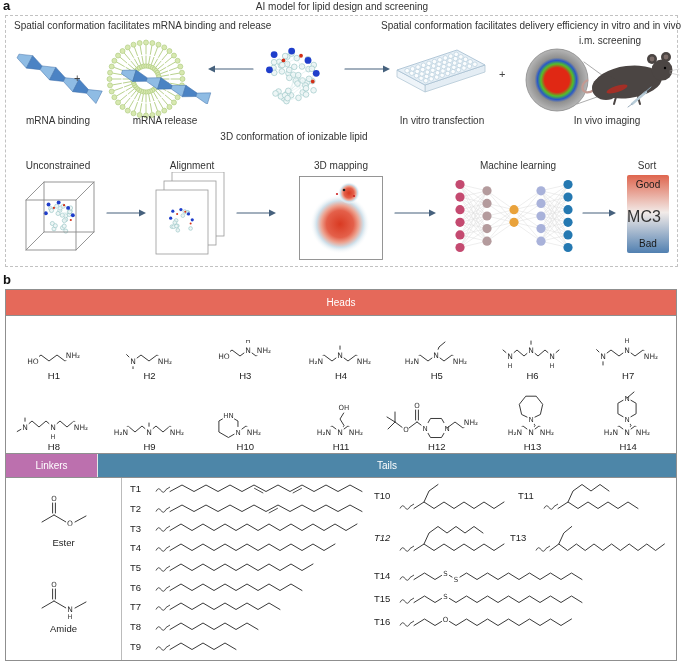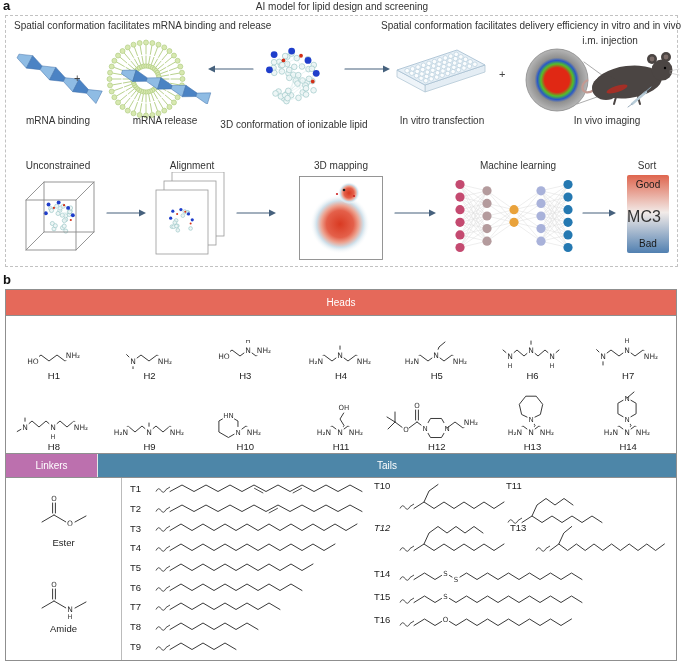--- a/index.html
+++ b/index.html
@@ -27,21 +27,21 @@
   #content-row{position:absolute;left:0;top:188px;right:0;bottom:0}
   #linkers-col{position:absolute;left:0;top:0;bottom:0;width:115px;border-right:1px solid #bbb;
                display:flex;flex-direction:column;align-items:center}
   .linker-block{display:flex;flex-direction:column;align-items:center}
   #linker-0{margin-top:8px}
   #linker-1{margin-top:24px}
   #tails-area{position:absolute;left:116px;top:0;right:0;bottom:0}
   #tails-left{position:absolute;left:8px;top:1px}
   .trow{display:flex;align-items:center;height:19.7px}
   .tlabel{font-size:9.5px;color:#222;width:24px;flex:none}
-  .tpos{position:absolute;display:flex;align-items:flex-start}
+  .tpos{position:absolute;display:flex;align-items:center}
   .tpos .tlabel{margin-bottom:3px}
   #sortbar{position:absolute;left:627px;top:175px;width:42px;height:78px;border-radius:2px}
   .sort-label{position:absolute;left:0;right:0;text-align:center;font-size:10px;color:#1a1a1a}
   #sort-good{top:4px}
   #sort-bad{bottom:4px}
   #sort-mid{position:absolute;top:33px;left:0;right:8px;display:flex;align-items:center;
             font-size:16px;color:#333;justify-content:center}
   #sort-mid::before,#sort-mid::after{content:"";flex:1;border-top:1px dashed #999;margin:0 1px}
   svg{display:block}
 </style>
@@ -415,25 +415,25 @@
         <line x1="90" y1="25" x2="99" y2="23" stroke="#bbb" stroke-width="0.5" stroke-linecap="round"></line>
         <line x1="90" y1="27" x2="99" y2="29" stroke="#bbb" stroke-width="0.5" stroke-linecap="round"></line>
         <line x1="36" y1="51" x2="34" y2="58" stroke="#4b4543" stroke-width="2" stroke-linecap="round"></line>
         <line x1="58" y1="51" x2="60" y2="58" stroke="#4b4543" stroke-width="2" stroke-linecap="round"></line>
         <ellipse cx="37" cy="43" rx="11" ry="3.2" fill="#a42f26" transform="rotate(-18 37 43)"></ellipse>
         <line x1="52" y1="58" x2="66" y2="46" stroke="#b8ccd8" stroke-width="2.4" stroke-linecap="round"></line>
         <line x1="64" y1="47" x2="71" y2="41" stroke="#8fa6b6" stroke-width="1" stroke-linecap="round"></line>
         <line x1="52" y1="58" x2="48" y2="61" stroke="#9aabbb" stroke-width="1" stroke-linecap="round"></line>
       </svg>
     </div>
-  <div class="cx" style="left:610px;top:35px">i.m. injection</div>
+  <div class="cx" style="left:610px;top:35px">i.m. screening</div>
 
   <div class="cx" style="left:58px;top:115px">mRNA binding</div>
   <div class="cx" style="left:165px;top:115px">mRNA release</div>
-  <div class="cx" style="left:294px;top:119px">3D conformation of ionizable lipid</div>
+  <div class="cx" style="left:294px;top:131px">3D conformation of ionizable lipid</div>
   <div class="cx" style="left:442px;top:115px">In vitro transfection</div>
   <div class="cx" style="left:607px;top:115px">In vivo imaging</div>
 
   <div class="cx" style="left:58px;top:160px">Unconstrained</div>
   <div class="cx" style="left:192px;top:160px">Alignment</div>
   <div class="cx" style="left:341px;top:160px">3D mapping</div>
   <div class="cx" style="left:518px;top:160px">Machine learning</div>
   <div class="cx" style="left:647px;top:160px">Sort</div>
 
   <div class="g" id="g-cube" style="left:20px;top:176px">
@@ -1051,21 +1051,21 @@
             </div>
           </div>
       <div class="tpos" style="left: 252px; top: 2px;">
             <span class="tlabel">T10</span>
             <svg width="112" height="34.5" viewBox="0 0 112 34.5">
               <path d="M2 28.5 q2.5 -5 5 -1 q2.5 4 5 -1 l4 -2.5" fill="none" stroke="#3a3a3a" stroke-width="0.9"></path>
               <polyline points="16,28.5 26,22 36,28.5 46,22 56,28.5 66,22 76,28.5 86,22 96,28.5 106,22" fill="none" stroke="#3a3a3a" stroke-width="1" stroke-linejoin="round" stroke-linecap="round"></polyline>
               <polyline points="26,22 31,11 40,4.5" fill="none" stroke="#3a3a3a" stroke-width="1" stroke-linejoin="round" stroke-linecap="round"></polyline>
             </svg>
           </div>
-          <div class="tpos" style="left: 384px; top: 2px; flex-direction: column;">
+          <div class="tpos" style="left: 396px; top: 2px;">
             <span class="tlabel">T11</span>
             <svg width="102" height="34.5" viewBox="0 0 102 34.5">
               <path d="M2 28.5 q2.5 -5 5 -1 q2.5 4 5 -1 l4 -2.5" fill="none" stroke="#3a3a3a" stroke-width="0.9"></path>
               <polyline points="16,28.5 26,22 36,28.5 46,22 56,28.5 66,22 76,28.5 86,22 96,28.5" fill="none" stroke="#3a3a3a" stroke-width="1" stroke-linejoin="round" stroke-linecap="round"></polyline>
               <polyline points="26,22 31,11 40,4.5 49,11 58,4.5 67,11" fill="none" stroke="#3a3a3a" stroke-width="1" stroke-linejoin="round" stroke-linecap="round"></polyline>
             </svg>
           </div>
           <div class="tpos" style="left: 252px; top: 44px; font-style: italic;">
             <span class="tlabel">T12</span>
             <svg width="112" height="34.5" viewBox="0 0 112 34.5">

